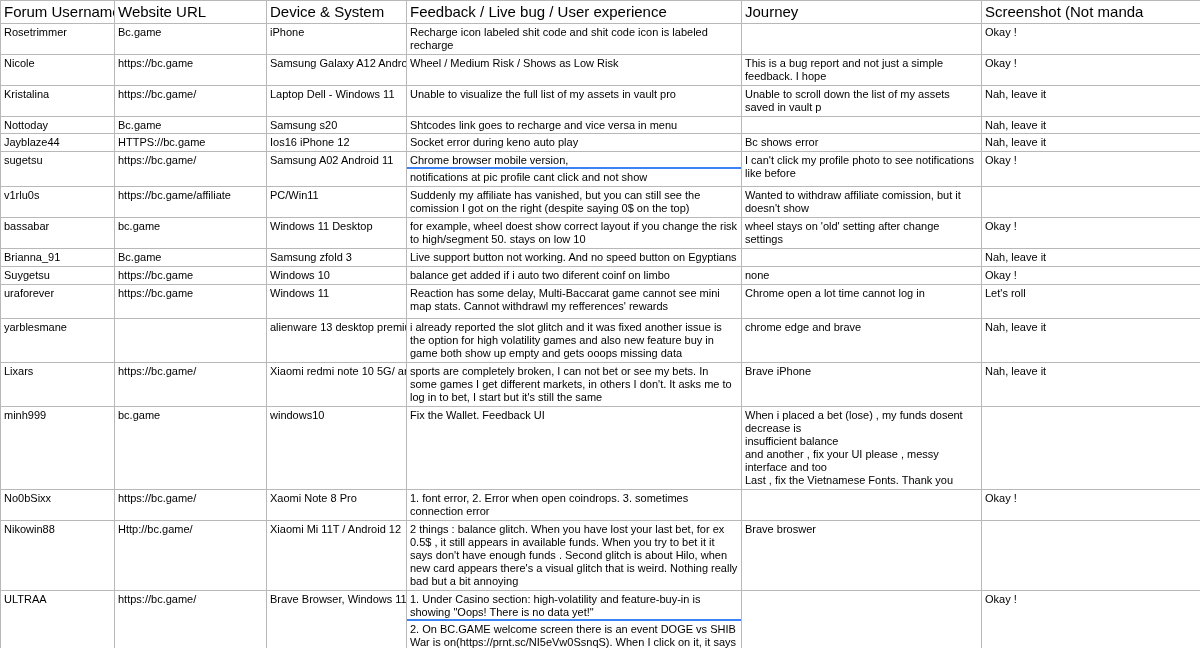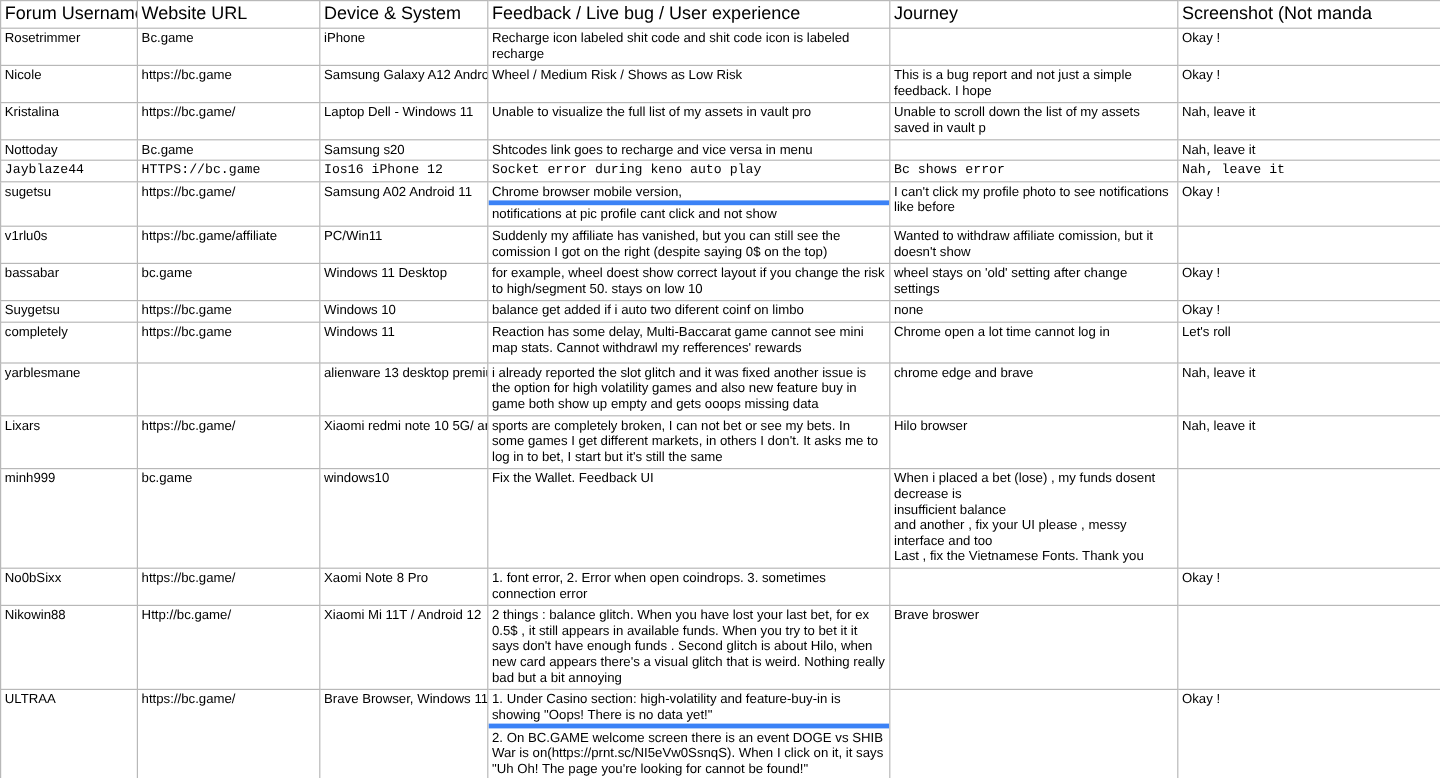--- a/index.html
+++ b/index.html
@@ -40,21 +40,21 @@
   col.c2 { width: 140px; }
   col.c3 { width: 335px; }
   col.c4 { width: 240px; }
   col.c5 { width: 219px; }
   td.user { white-space: nowrap; }
   td.device { white-space: nowrap; overflow: hidden; }
   td.journey { overflow: hidden; }
   .sub { display: block; }
   .subline {
     display: block;
-    border-top: 4px solid #3b82f6;
+    border-top: 2px solid #3b82f6;
     margin: 0 -3px;
     padding: 2px 3px 0 3px;
   }
   td.nowrapcell { white-space: nowrap; }
 </style>
 </head>
 <body>
 
 <table class="sheet">
   <colgroup>
@@ -101,21 +101,21 @@
         <td>Nah, leave it</td>
       </tr>
       <tr style="height: 16px;">
         <td class="user">Nottoday</td>
         <td class="nowrapcell">Bc.game</td>
         <td class="device">Samsung s20</td>
         <td>Shtcodes link goes to recharge and vice versa in menu</td>
         <td class="journey"></td>
         <td>Nah, leave it</td>
       </tr>
-      <tr style="height: 16px; font-family: Liberation Mono, monospace;">
+      <tr style="height: 16px;">
         <td class="user">Jayblaze44</td>
         <td class="nowrapcell"><span class="link">HTTPS://bc.game</span></td>
         <td class="device">Ios16 iPhone 12</td>
         <td>Socket error during keno auto play</td>
         <td class="journey">Bc shows error</td>
         <td>Nah, leave it</td>
       </tr>
       <tr style="height: 30px; border-radius: 10px;">
         <td class="user">sugetsu</td>
         <td class="nowrapcell"><span class="link">https://bc.game/</span></td>
@@ -137,49 +137,57 @@
       </tr>
       <tr style="height: 27px;">
         <td class="user">bassabar</td>
         <td class="nowrapcell">bc.game</td>
         <td class="device">Windows 11 Desktop</td>
         <td>for example, wheel doest show correct layout if you change the risk to high/segment 50. stays on low 10</td>
         <td class="journey">wheel stays on 'old' setting after change settings</td>
         <td>Okay !</td>
       </tr>
       <tr style="height: 16px;">
+        <td class="user">Brianna_91</td>
+        <td class="nowrapcell">Bc.game</td>
+        <td class="device">Samsung zfold 3</td>
+        <td>Live support button not working. And no speed button on Egyptians</td>
+        <td class="journey"></td>
+        <td>Nah, leave it</td>
+      </tr>
+      <tr style="height: 16px;">
         <td class="user">Suygetsu</td>
         <td class="nowrapcell"><span class="link">https://bc.game </span></td>
         <td class="device">Windows 10</td>
         <td>balance get added if i auto two diferent coinf on limbo</td>
         <td class="journey">none</td>
         <td>Okay !</td>
       </tr>
       <tr style="height: 34px;">
-        <td class="user">completely</td>
+        <td class="user">uraforever</td>
         <td class="nowrapcell"><span class="link">https://bc.game </span></td>
         <td class="device">Windows 11</td>
         <td>Reaction has some delay, Multi-Baccarat game cannot see mini map stats. Cannot withdrawl my refferences' rewards</td>
         <td class="journey">Chrome open a lot time cannot log in</td>
         <td>Let's roll</td>
       </tr>
       <tr style="height: 44px;">
         <td class="user">yarblesmane</td>
         <td class="nowrapcell"></td>
         <td class="device">alienware 13 desktop premium</td>
         <td>i already reported the slot glitch and it was fixed another issue is the option for high volatility games and also new feature buy in game both show up empty and gets ooops missing data</td>
         <td class="journey">chrome edge and brave</td>
         <td>Nah, leave it</td>
       </tr>
       <tr style="height: 44px; padding-left: 20px;">
         <td class="user">Lixars</td>
         <td class="nowrapcell"><span class="link">https://bc.game/</span></td>
         <td class="device">Xiaomi redmi note 10 5G/ androi</td>
         <td>sports are completely broken, I can not bet or see my bets. In some games I get different markets, in others I don't. It asks me to log in to bet, I start but it's still the same</td>
-        <td class="journey">Hilo browser</td>
+        <td class="journey">Brave iPhone</td>
         <td>Nah, leave it</td>
       </tr>
       <tr style="height: 56px;">
         <td class="user">minh999</td>
         <td class="nowrapcell">bc.game</td>
         <td class="device">windows10</td>
         <td>Fix the Wallet. Feedback UI</td>
         <td class="journey">
           <span class="sub">When i placed a bet (lose) , my funds dosent decrease is</span>
           <span class="sub">insufficient balance</span>

